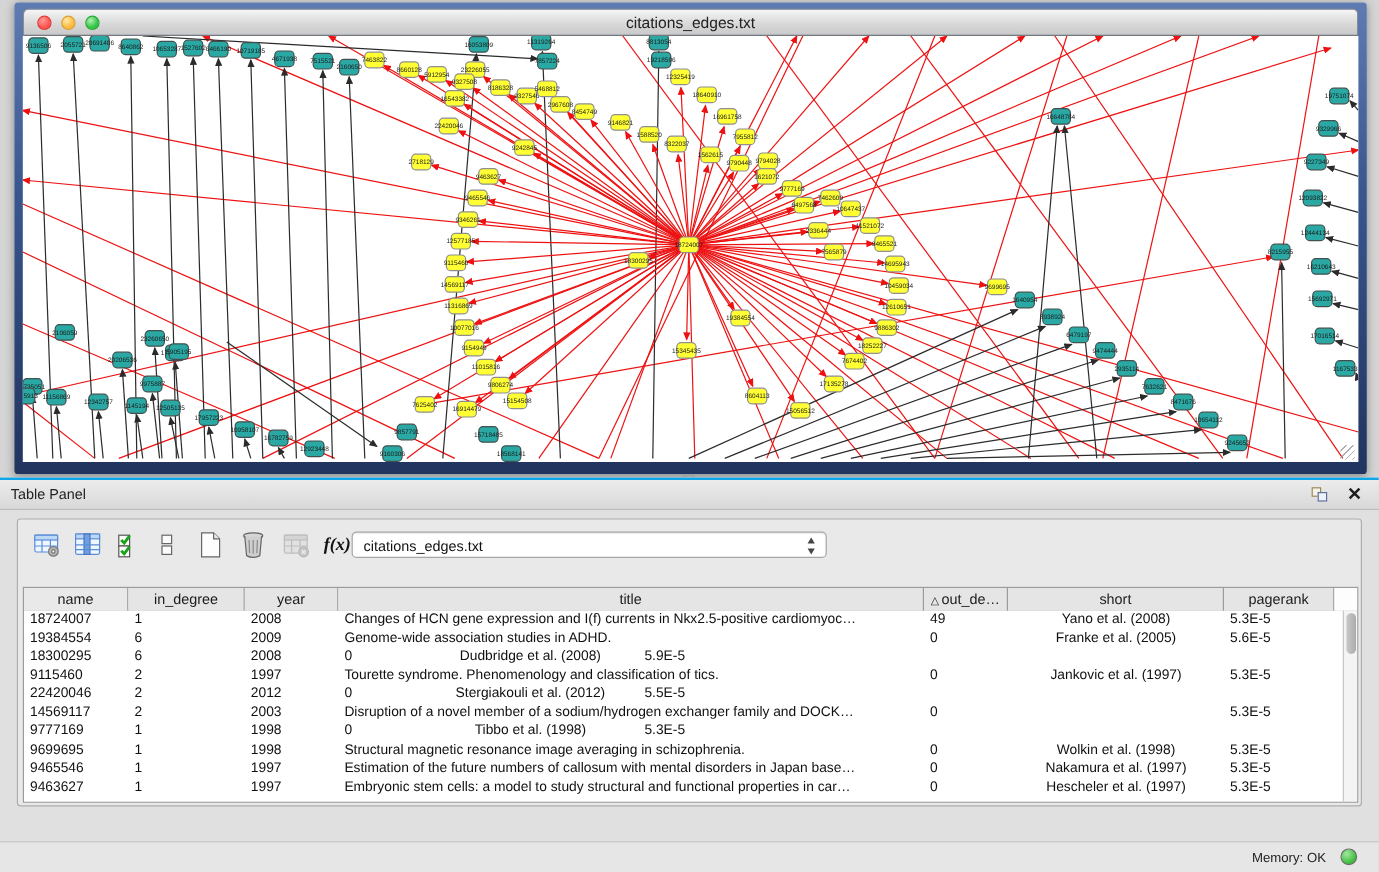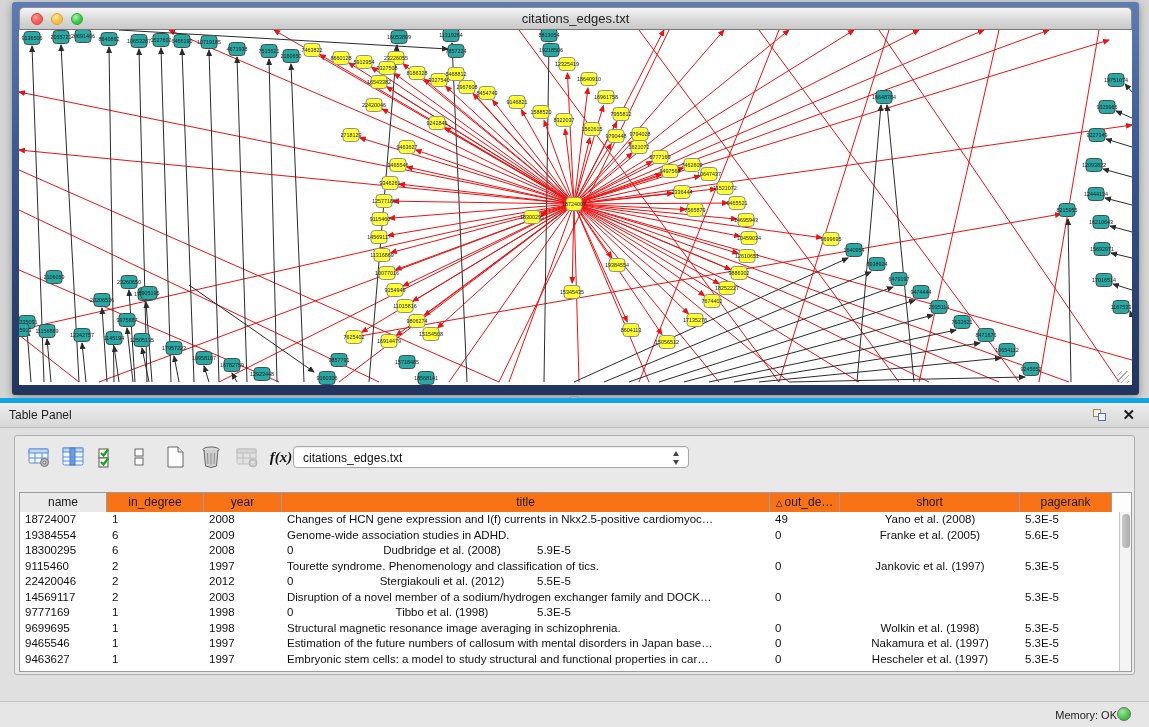--- a/index.html
+++ b/index.html
@@ -25,21 +25,21 @@
   #net-canvas svg { display:block; }
   #resize-grip { position:absolute; right:10px; bottom:12px; width:12px; height:12px;
     background:repeating-linear-gradient(135deg, transparent 0 3px, #9a9a9a 3px 4px); opacity:.8; }
 
   
   #splitter-nub { position:absolute; left:569px; top:396px; width:10px; height:4px;
     background:#b5b5b5; border:1px solid #9a9a9a; border-radius:2px; }
 
   
   #table-panel { position:absolute; left:0; top:398px; width:1149px; height:329px;
-    background:#e0e0e0; border-top:5px solid #0ea5e9; }
+    background:#e0e0e0; border-top:2px solid #0ea5e9; }
   #tp-header { position:absolute; left:0; top:0; width:100%; height:25px;
     background:linear-gradient(180deg,#ececec,#d8d8d8); border-bottom:1px solid #bdbdbd; }
   #tp-title { position:absolute; left:9px; top:5px; font-size:12px; color:#222; }
   #tp-float { position:absolute; right:42px; top:6px; width:14px; height:13px; cursor:pointer; }
   #tp-float .sq1 { position:absolute; left:0; top:0; width:8px; height:8px; border:1px solid #978a55; background:#f4f2ea; }
   #tp-float .sq2 { position:absolute; left:5px; top:4px; width:8px; height:8px; border:1px solid #5d6f9a; background:#eef1f7; }
   #tp-close { position:absolute; right:14px; top:3px; font-size:15px; font-weight:bold; color:#1d1d1d; cursor:pointer; }
 
   #tp-inner { position:absolute; left:14px; top:32px; width:1121px; height:240px;
     background:#e9e9e9; border:1px solid #aeaeae; border-radius:3px; }
@@ -52,21 +52,21 @@
     border:1px solid #a6a6a6; border-radius:4px; box-shadow:inset 0 1px 1px rgba(0,0,0,.08); cursor:pointer; }
   #combo .val { position:absolute; left:9px; top:4px; font-size:12px; color:#111; }
   #combo .steppers { position:absolute; right:7px; top:3px; width:9px; height:16px; }
   #combo .up   { position:absolute; left:1px; top:1px;  width:0; height:0; border-left:3.5px solid transparent; border-right:3.5px solid transparent; border-bottom:5px solid #444; }
   #combo .down { position:absolute; left:1px; bottom:1px; width:0; height:0; border-left:3.5px solid transparent; border-right:3.5px solid transparent; border-top:5px solid #444; }
 
   
   #tbl { position:absolute; left:4px; top:56px; width:1113px; height:180px;
     border:1px solid #9b9b9b; background:#ffffff; overflow:hidden; }
   #tbl-head { display:flex; height:19px; border-bottom:1px solid #8f8f8f; }
-  .hc { height:19px; border-right:1px solid #9b9b9b; background:#f97316;
+  .hc { height:19px; border-right:1px solid #9b9b9b; background:#e5e5e5;
     font-size:12px; color:#1b1b1b; text-align:center; line-height:18px;
     overflow:hidden; white-space:nowrap; cursor:pointer; }
   .hc.first { background:#e9e9e9; }
   .hc .tri { font-size:9px; margin-right:2px; }
   .hc.filler { background:#fdfdfd; border-right:none; flex:1; cursor:default; }
   #tbl-body { position:absolute; left:0; top:19px; right:12px; bottom:0; background:#fff; }
   .tr { display:flex; height:15.5px; cursor:default; }
   .td { font-size:11.5px; color:#101010; line-height:15.5px; white-space:nowrap; overflow:hidden;
     text-overflow:ellipsis; padding-left:5px; }
   .td.center { text-align:center; padding-left:0; }
@@ -80,21 +80,21 @@
   #tabs .seg { display:inline-flex; border:1px solid #8f8f8f; border-radius:4px; overflow:hidden;
     box-shadow:0 1px 0 rgba(255,255,255,.6); }
   .tab { height:19px; line-height:19px; padding:0 15px; font-size:12px; color:#1c1c1c;
     background:linear-gradient(180deg,#fdfdfd,#e4e4e4); border-right:1px solid #a2a2a2; cursor:pointer; }
   .tab:last-child { border-right:none; }
   .tab.sel { background:linear-gradient(180deg,#8b8b8b,#6d6d6d); color:#efefef; }
 
   
   #status-bar { position:absolute; left:0; bottom:0; width:100%; height:26px;
     background:#e6e6e6; border-top:1px solid #c6c6c6; }
-  #mem-label { position:absolute; right:32px; top:7px; font-size:11px; color:#222; }
+  #mem-label { position:absolute; right:44px; top:7px; font-size:11px; color:#222; }
   #mem-dot { position:absolute; right:18px; top:5px; width:14px; height:14px; border-radius:50%;
     background:radial-gradient(circle at 35% 30%, #9fe89f, #3dbb3d 70%); border:1px solid #6d6d6d; }
 </style>
 </head>
 <body>
 
 <div id="net-window">
   <div id="title-bar">
     <span class="traffic tl-red"></span>
     <span class="traffic tl-yellow"></span>

